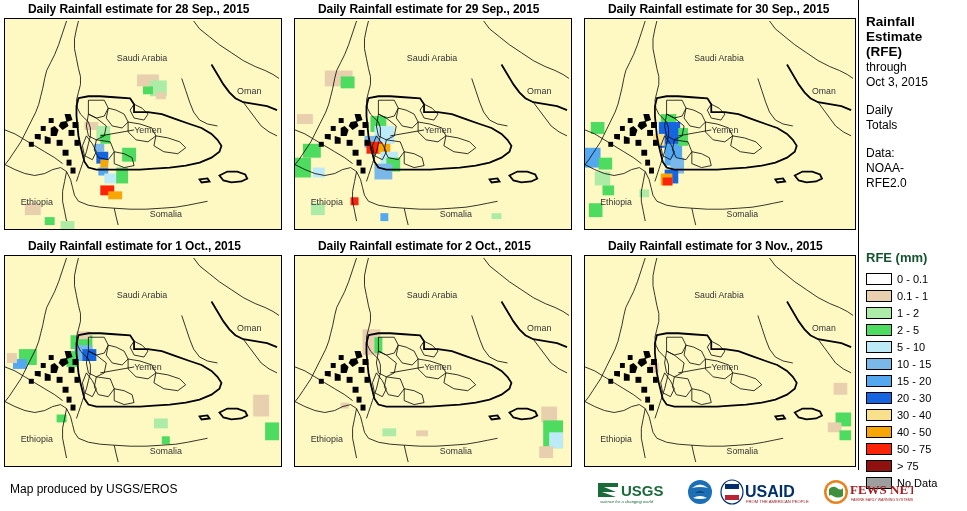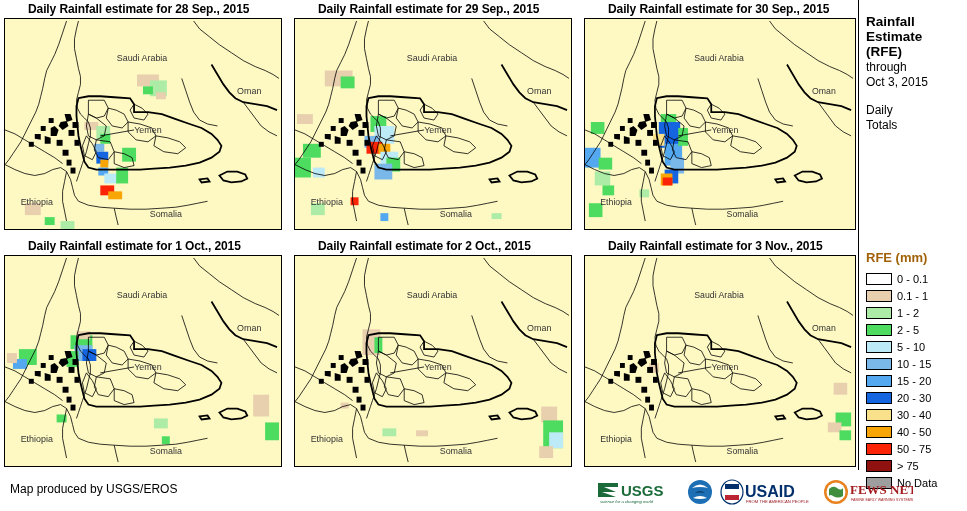--- a/index.html
+++ b/index.html
@@ -21,21 +21,21 @@
   .map-svg{display:block;width:100%;height:100%;}
   .side{position:absolute;left:866px;top:0;width:101px;height:511px;}
   .side-rule{position:absolute;left:-8px;top:0;width:1px;height:470px;background:#000;}
   .side-title{
     font-size:13.5px;font-weight:bold;line-height:15px;color:#000;
     margin:14px 0 0 0;
   }
   .side-sub{font-size:12px;line-height:15px;color:#000;margin-top:1px;}
   .side-block{font-size:12px;line-height:15px;color:#000;margin-top:13px;}
   .legend{position:absolute;left:866px;top:250px;width:101px;}
-  .legend-title{font-size:13px;font-weight:bold;color:#a16207;margin-bottom:4px;}
+  .legend-title{font-size:13px;font-weight:bold;color:#14532d;margin-bottom:4px;}
   .legend-row{display:flex;align-items:flex-end;height:16px;margin-bottom:1px;}
   .swatch{
     width:26px;height:12px;border:1px solid #000;box-sizing:border-box;
     flex:0 0 auto;margin-right:5px;
   }
   .legend-label{font-size:11px;color:#000;white-space:nowrap;line-height:12px;}
   .footer-credit{
     position:absolute;left:10px;top:482px;font-size:12px;color:#000;white-space:nowrap;
   }
   .logos{position:absolute;left:596px;top:478px;display:flex;align-items:center;gap:7px;}
@@ -475,20 +475,25 @@
     <div>(RFE)</div>
   </div>
   <div class="side-sub">
     <div>through</div>
     <div>Oct 3, 2015</div>
   </div>
   <div class="side-block">
     <div>Daily</div>
     <div>Totals</div>
   </div>
+  <div class="side-block">
+    <div>Data:</div>
+    <div>NOAA-</div>
+    <div>RFE2.0</div>
+  </div>
 </div>
 
 <div class="legend">
   <div class="legend-title">RFE (mm)</div>
   <div id="legend-rows">
       <div class="legend-row">
         <div class="swatch" style="background: rgb(255, 255, 255);"></div>
         <div class="legend-label">0 - 0.1</div>
       </div>
       <div class="legend-row">

